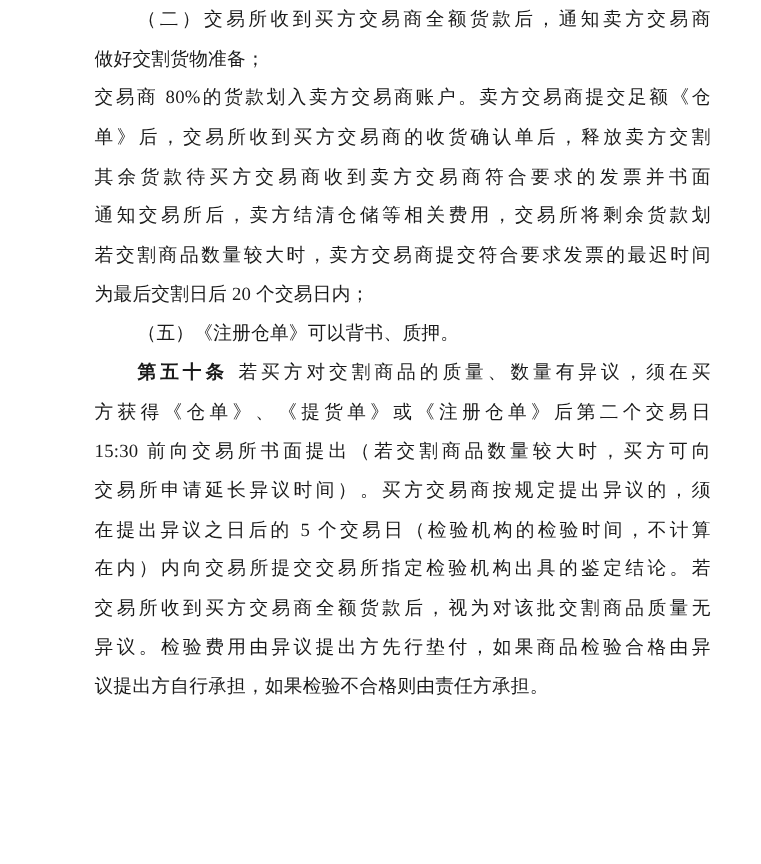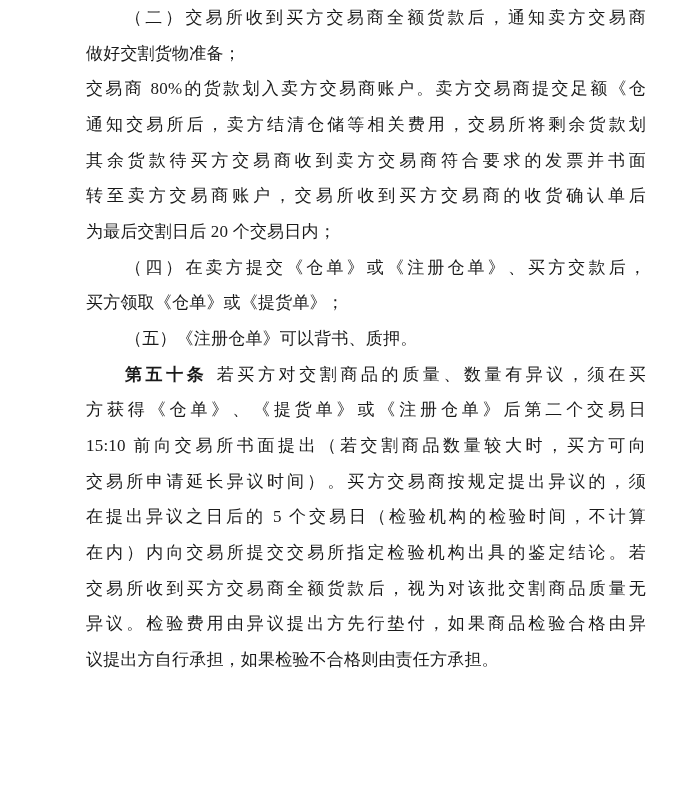--- a/index.html
+++ b/index.html
@@ -52,39 +52,36 @@
 
 <div class="page">
 
   <div class="para">
     <div class="line indent">（二）交易所收到买方交易商全额货款后，通知卖方交易商</div>
     <div class="line lastline">做好交割货物准备；</div>
   </div>
 
   <div class="para">
     <div class="line">交易商 80%的货款划入卖方交易商账户。卖方交易商提交足额《仓</div>
+    <div class="line">单》后，交易所收到买方交易商的收货确认单后，释放卖方交割</div>
+    <div class="line">其余货款待买方交易商收到卖方交易商符合要求的发票并书面</div>
     <div class="line">通知交易所后，卖方结清仓储等相关费用，交易所将剩余货款划</div>
-    <div class="line">其余货款待买方交易商收到卖方交易商符合要求的发票并书面</div>
-    <div class="line">转至卖方交易商账户，交易所收到买方交易商的收货确认单后</div>
+    <div class="line">若交割商品数量较大时，卖方交易商提交符合要求发票的最迟时间</div>
     <div class="line lastline">为最后交割日后 20 个交易日内；</div>
   </div>
 
-  <div class="para">
-    <div class="line indent">（四）在卖方提交《仓单》或《注册仓单》、买方交款后，</div>
-    <div class="line lastline">买方领取《仓单》或《提货单》；</div>
-  </div>
 
   <div class="para">
     <div class="line indent lastline">（五）《注册仓单》可以背书、质押。</div>
   </div>
 
   <div class="para">
     <div class="line indent"><span class="clause-number">第五十条</span><span>若买方对交割商品的质量、数量有异议，须在买</span></div>
     <div class="line">方获得《仓单》、《提货单》或《注册仓单》后第二个交易日</div>
-    <div class="line">15:10 前向交易所书面提出（若交割商品数量较大时，买方可向</div>
+    <div class="line">15:30 前向交易所书面提出（若交割商品数量较大时，买方可向</div>
     <div class="line">交易所申请延长异议时间）。买方交易商按规定提出异议的，须</div>
     <div class="line">在提出异议之日后的 5 个交易日（检验机构的检验时间，不计算</div>
     <div class="line">在内）内向交易所提交交易所指定检验机构出具的鉴定结论。若</div>
     <div class="line">交易所收到买方交易商全额货款后，视为对该批交割商品质量无</div>
     <div class="line">异议。检验费用由异议提出方先行垫付，如果商品检验合格由异</div>
     <div class="line lastline">议提出方自行承担，如果检验不合格则由责任方承担。</div>
   </div>
 
 </div>
 

